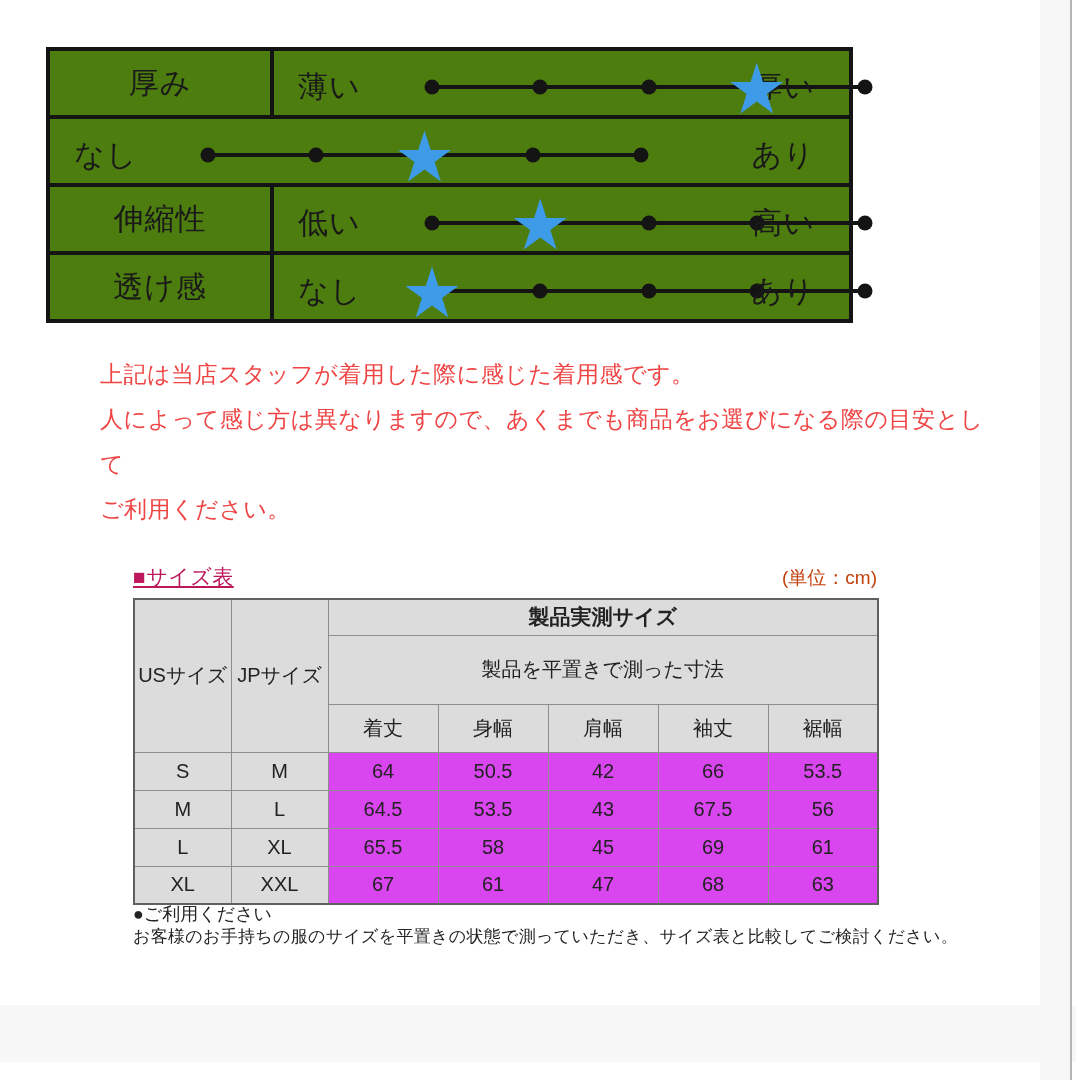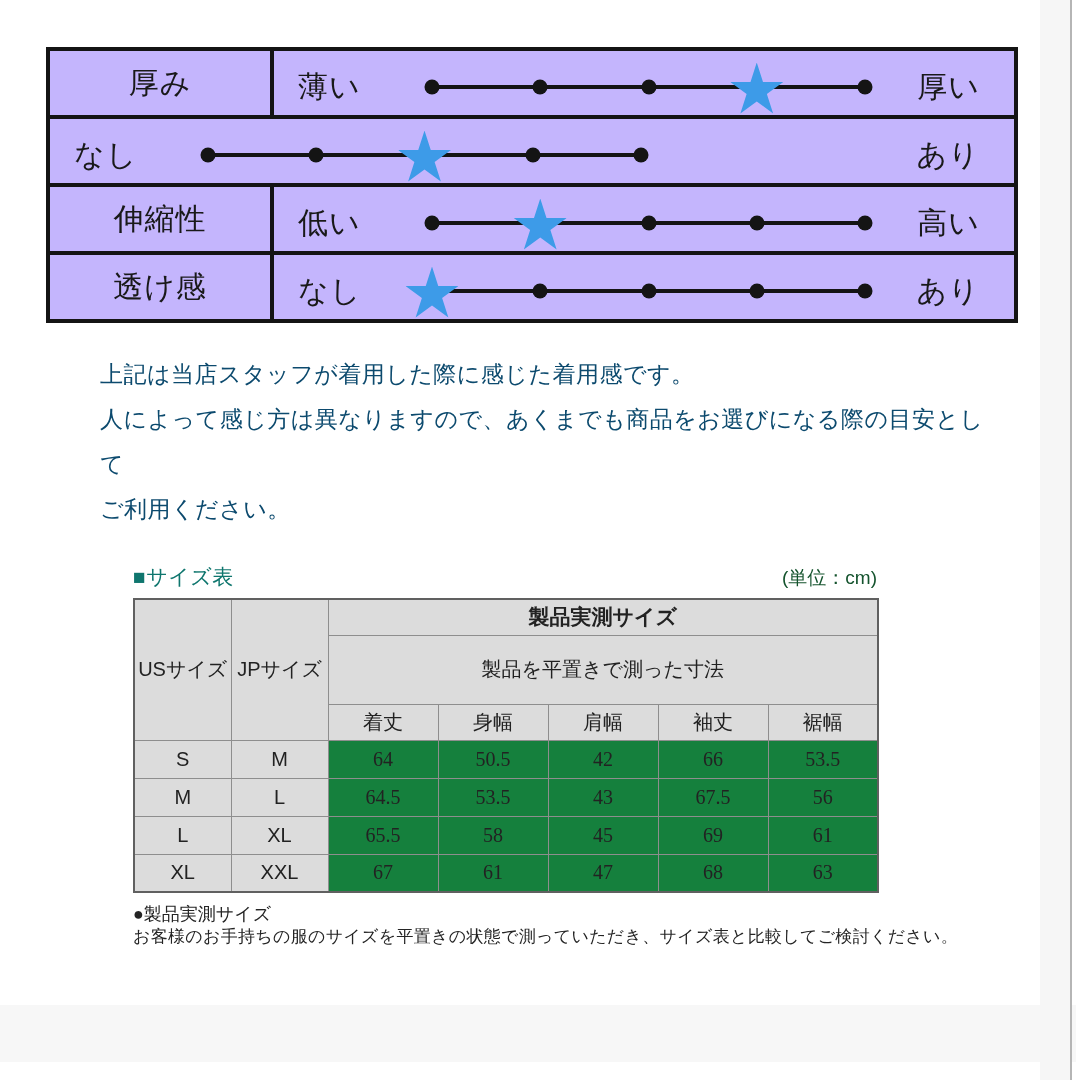--- a/index.html
+++ b/index.html
@@ -3,22 +3,22 @@
 <meta charset="utf-8">
 <style>
   html,body{margin:0;padding:0;}
   body{
     width:1076px;height:1080px;position:relative;background:#ffffff;
     font-family:"Liberation Sans","DejaVu Sans",sans-serif;
     overflow:hidden;color:#1c1c1c;
   }
   
   .rating-table{
-    position:absolute;left:46px;top:47px;width:972px;
-    border:4px solid #141414;box-sizing:border-box;background:#c4b5fd;
+    position:absolute;left:46px;top:47px;width:807px;
+    border:4px solid #141414;box-sizing:border-box;background:#4d7c0f;
   }
   .rating-row{display:flex;height:64px;}
   .rating-row + .rating-row{border-top:4px solid #141414;}
   .rating-label{
     width:220px;border-right:4px solid #141414;flex:0 0 auto;
     display:flex;align-items:center;justify-content:center;
     font-size:30px;letter-spacing:1px;color:#191919;
   }
   .rating-scale{flex:1;position:relative;margin-top:7px;}
   .scale-min,.scale-max{
@@ -37,48 +37,48 @@
   }
   .star{
     position:absolute;top:50%;width:53px;height:51px;
     transform:translate(-50%,-47%);
     clip-path:polygon(50% 0%,61.8% 38.2%,100% 38.2%,69.1% 61.8%,80.9% 100%,50% 76.4%,19.1% 100%,30.9% 61.8%,0% 38.2%,38.2% 38.2%);
     z-index:2;
   }
   
   .description{
     position:absolute;left:100px;top:352px;width:900px;
-    font-size:23px;line-height:45px;color:#0c4a6e;letter-spacing:0.5px;
+    font-size:23px;line-height:45px;color:#ef4444;letter-spacing:0.5px;
   }
   
   .size-heading-row{
     position:absolute;left:133px;top:563px;width:744px;
     display:flex;justify-content:space-between;align-items:flex-end;
   }
-  .size-heading{font-size:21px;color:#0f766e;letter-spacing:0.5px;}
-  .unit-note{font-size:19px;color:#14532d;}
+  .size-heading{font-size:21px;color:#be185d;letter-spacing:0.5px;text-decoration:underline;}
+  .unit-note{font-size:19px;color:#c2410c;}
   .size-table{
     position:absolute;left:133px;top:598px;width:744px;
     border-collapse:collapse;table-layout:fixed;
     border:2px solid #606060;font-size:20px;color:#222222;
   }
   .size-table td{
     border:1px solid #8e8e8e;text-align:center;vertical-align:middle;
     padding:0;overflow:hidden;
   }
   .size-table .c-us{width:97px;}
   .size-table .c-jp{width:97px;}
   .size-table .c-m{width:110px;}
   .size-table tr.h1{height:36px;}
   .size-table tr.h2{height:69px;}
-  .size-table tr.h3{height:36px;}
+  .size-table tr.h3{height:48px;}
   .size-table tr.data-row{height:38px;}
   .size-table .hdr{background:#dcdcdc;}
   .size-table .group-hdr{font-weight:bold;font-size:21px;}
-  .size-table .value-cell{background:#15803d;font-family:Liberation Serif, serif;}
+  .size-table .value-cell{background:#d946ef;}
   
   .footnotes{
     position:absolute;left:133px;top:903px;width:900px;
     color:#242424;
   }
   .footnote-heading{font-size:18px;line-height:23px;}
   .footnote-line{font-size:17px;line-height:22px;letter-spacing:0.3px;}
   
   .bottom-band{
     position:absolute;left:0;top:1005px;width:1076px;height:57px;
@@ -226,20 +226,20 @@
           <td class="value-cell">67</td>
           <td class="value-cell">61</td>
           <td class="value-cell">47</td>
           <td class="value-cell">68</td>
           <td class="value-cell">63</td>
         </tr>
       </tbody>
   </table>
 
   <div class="footnotes">
-    <div class="footnote-heading">●製品実測サイズ</div>
+    <div class="footnote-heading">●ご利用ください</div>
       <div class="footnote-line">お客様のお手持ちの服のサイズを平置きの状態で測っていただき、サイズ表と比較してご検討ください。</div>
     </div>
 
   <div class="bottom-band"></div>
   <div class="right-strip"></div>
   <div class="right-edge-line"></div>
 </div>
 
 </body></html>

